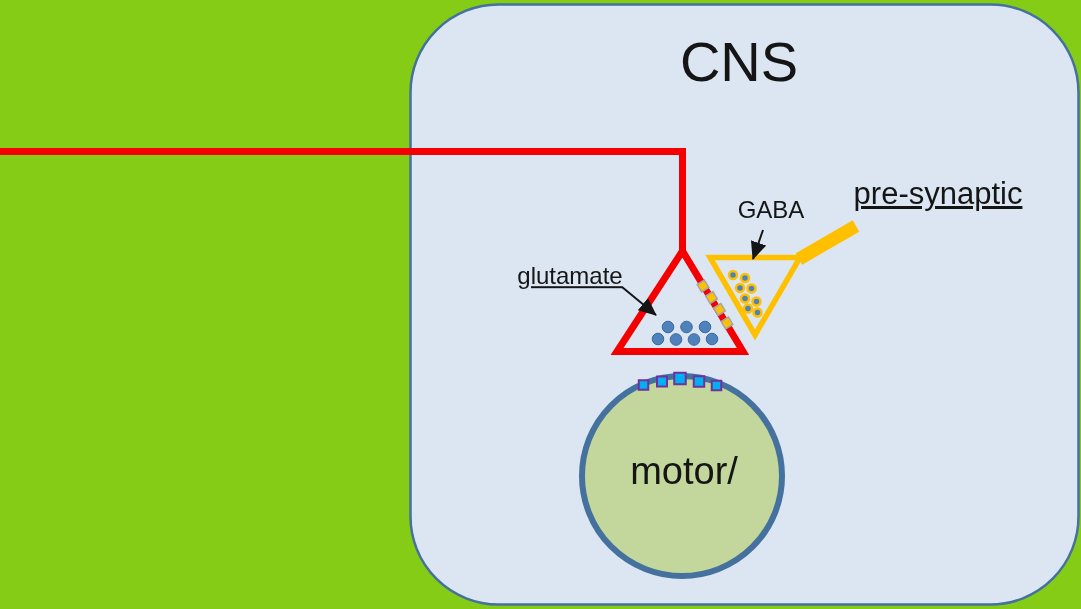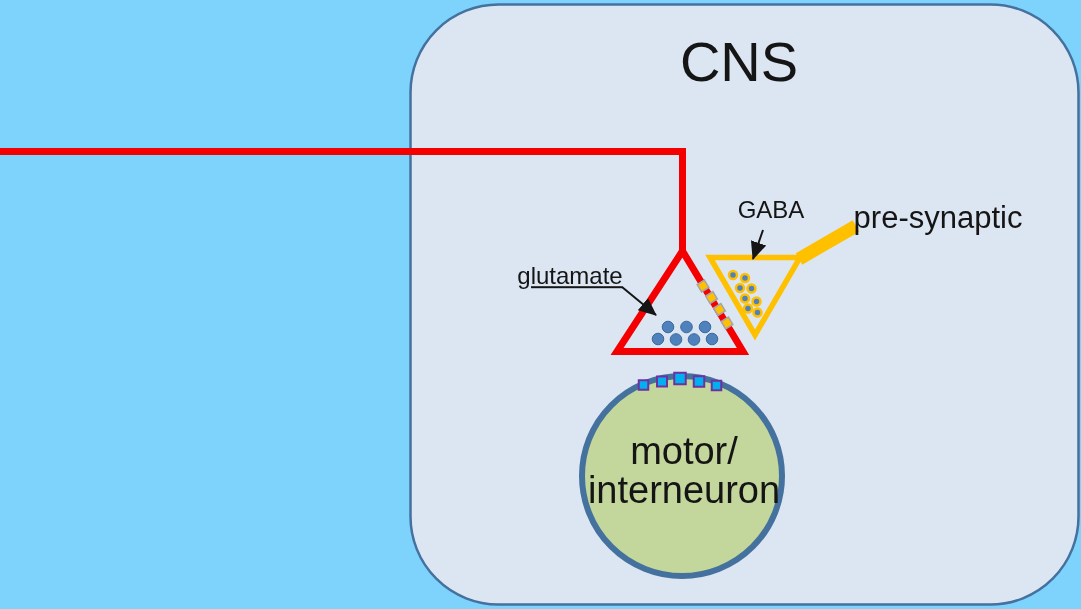--- a/index.html
+++ b/index.html
@@ -1,19 +1,19 @@
 <!DOCTYPE html>
 <html><head>
 <meta charset="utf-8">
 <style>
   html,body{margin:0;padding:0;background:#000;}
   .stage{
     position:relative;
     width:1081px;height:609px;
-    background:#7dd3fc;
+    background:#84cc16;
     overflow:hidden;
     font-family:"Liberation Sans", sans-serif;
   }
   .stage svg{position:absolute;left:0;top:0;}
   
   .cns-box{fill:#dce6f2;stroke:#44719e;stroke-width:2.5;}
   .red-path{stroke:#f40000;stroke-width:7;fill:none;stroke-linejoin:miter;}
   .gold-tri{stroke:#ffc000;stroke-width:5.5;fill:none;stroke-linejoin:miter;}
   .gold-axon{stroke:#ffc000;stroke-width:13;stroke-linecap:butt;}
   .soma{fill:#c3d69b;stroke:#44719e;stroke-width:6;}
@@ -23,21 +23,21 @@
     position:absolute;
     transform:translate(-50%,-50%);
     color:#151515;
     text-align:center;
     white-space:nowrap;
     line-height:1.15;
   }
   .lbl-cns{left:739px;top:62px;font-size:56px;}
   .lbl-glutamate{left:570px;top:276px;font-size:24px;text-decoration:underline;}
   .lbl-gaba{left:763px;top:210px;font-size:24px;margin-left:8px;}
-  .lbl-inhibitor{left:938px;top:218px;font-size:31px;line-height:40px;}
+  .lbl-inhibitor{left:938px;top:194px;font-size:31px;line-height:40px;text-decoration:underline;}
   .lbl-neuron{left:684px;top:471px;font-size:38px;line-height:39px;}
 </style>
 </head>
 <body>
 
 <div class="stage">
 
   <svg width="1081" height="609" viewBox="0 0 1081 609">
     <defs>
       <marker id="ah" markerWidth="11" markerHeight="9" refX="8.5" refY="4" orient="auto">
@@ -97,16 +97,15 @@
   </svg>
 
   <div class="label lbl-cns">CNS</div>
   <div class="label lbl-glutamate">glutamate</div>
   <div class="label lbl-gaba">GABA</div>
   <div class="label lbl-inhibitor">
     <div>pre-synaptic</div>
   </div>
   <div class="label lbl-neuron">
     <div>motor/</div>
-    <div>interneuron</div>
   </div>
 
 </div>
 
 </body></html>

